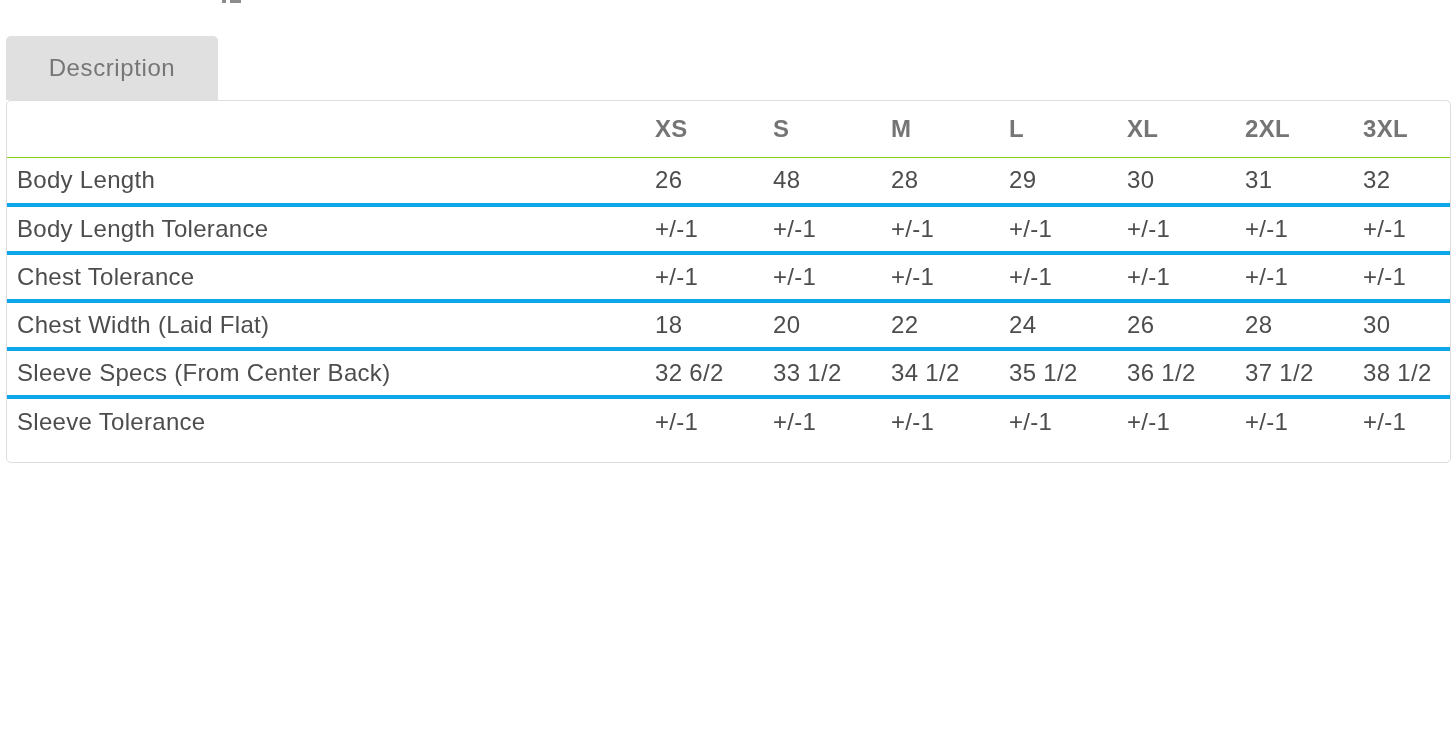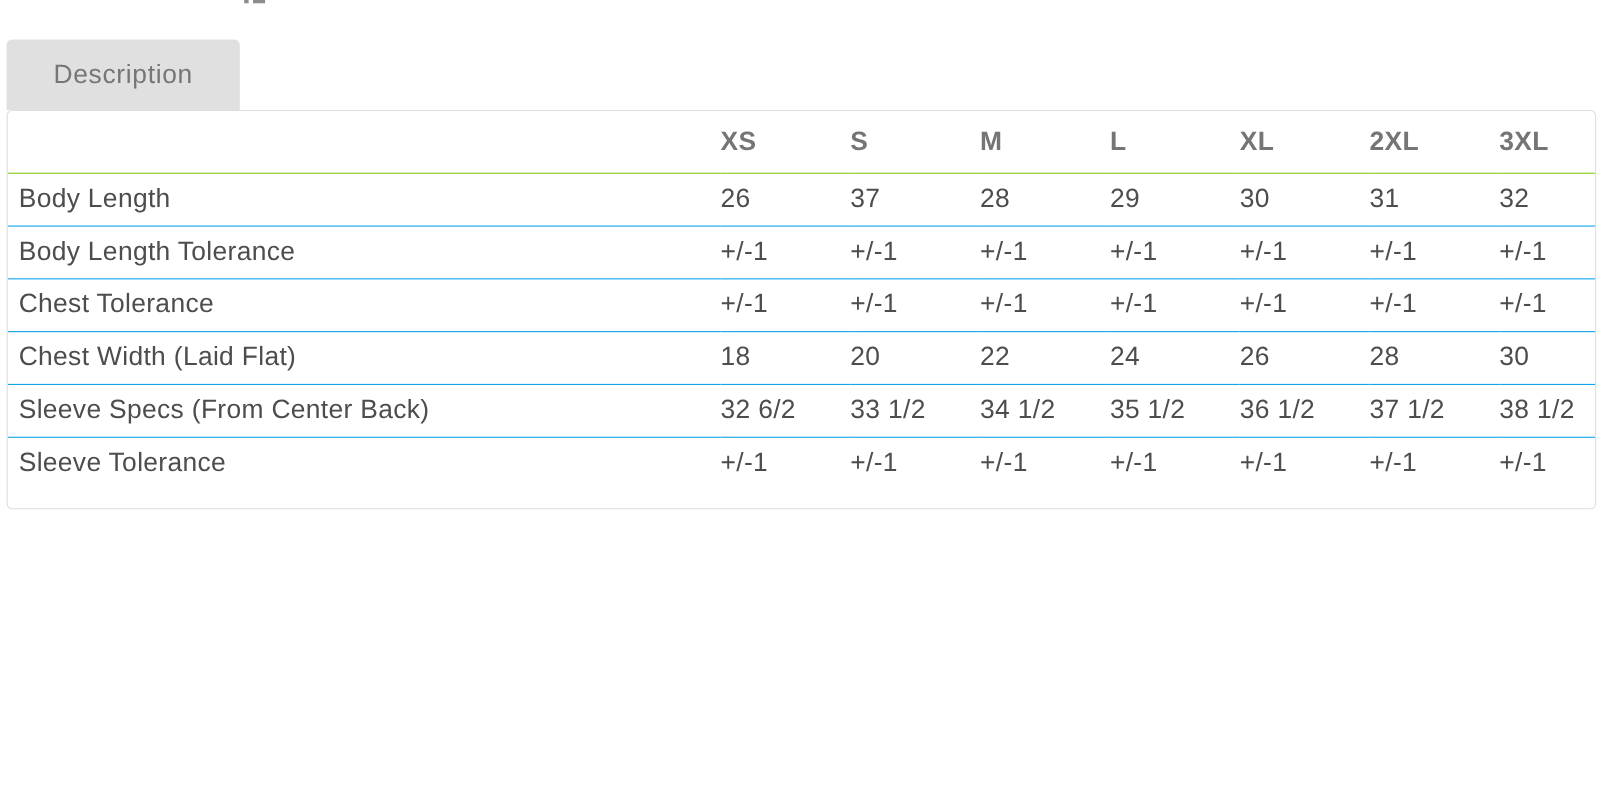--- a/index.html
+++ b/index.html
@@ -76,21 +76,21 @@
     height: 56px;
     text-align: left;
     vertical-align: middle;
     font-weight: bold;
     color: #757575;
     border-bottom: 1px solid #84cc16;
   }
   table.specs td {
     height: 48px;
     vertical-align: middle;
-    border-bottom: 1px solid #0ea5e9;
+    border-bottom: 4px solid #0ea5e9;
   }
   table.specs tr:last-child td { border-bottom: none; }
   table.specs .label-cell { padding-left: 10px; }
 </style>
 </head>
 <body>
 
 <div class="top-fragment">
   <span class="frag-mark-1"></span>
   <span class="frag-mark-2"></span>
@@ -121,21 +121,21 @@
         <th>L</th>
         <th>XL</th>
         <th>2XL</th>
         <th>3XL</th>
       </tr>
     </thead>
     <tbody>
       <tr>
         <td class="label-cell">Body Length</td>
         <td>26</td>
-        <td>37</td>
+        <td>48</td>
         <td>28</td>
         <td>29</td>
         <td>30</td>
         <td>31</td>
         <td>32</td>
       </tr>
       <tr>
         <td class="label-cell">Body Length Tolerance</td>
         <td>+/-1</td>
         <td>+/-1</td>

